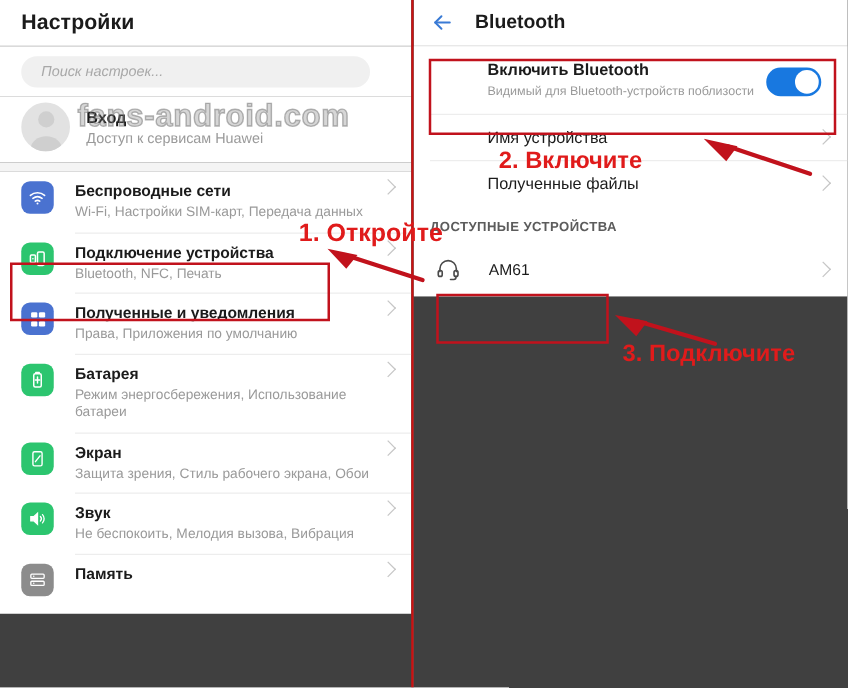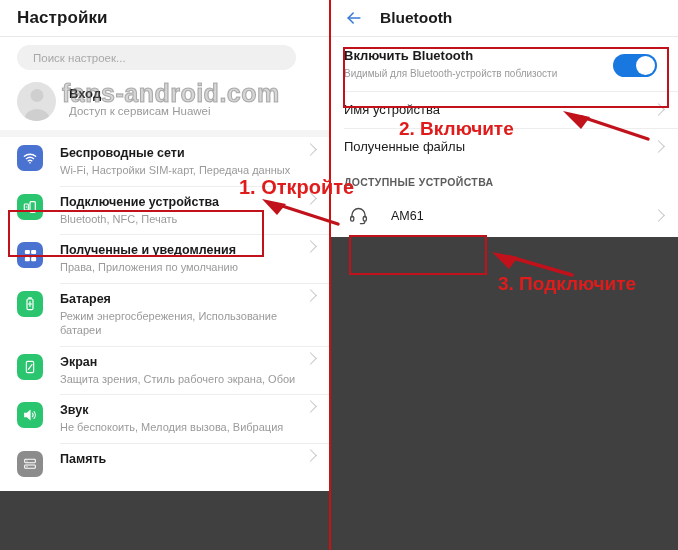--- a/index.html
+++ b/index.html
@@ -33,21 +33,21 @@
     padding-left: 17px;
     background: #fff;
   }
   .settings-title {
     font-size: 17px; font-weight: 700; color: #1b1b1b;
     letter-spacing: .1px;
   }
   .hdr-rule { height: 1px; background: #e8e8e8; margin: 0 0 0 0; }
 
   
-  .search-wrap { padding: 8px 33px 7px 17px; background:#fff; }
+  .search-wrap { padding: 8px 33px 7px 17px; background:#fff;font-style:italic; }
   .search-box {
     height: 25px; border-radius: 13px; background: #f0f0f0;
     display: flex; align-items: center; padding-left: 16px;
   }
   .search-ph { font-size: 11.5px; color: #a8a8a8; }
 
   
   .account-row {
     display: flex; align-items: center;
     padding: 5px 17px 9px 17px;
@@ -113,21 +113,21 @@
   .bt-row {
     display: flex; align-items: flex-start;
     padding: 10px 15px 10px 13px;
     position: relative; background: #fff;
   }
   .bt-row-mid { align-items: center; }
   .bt-row + .bt-row::before {
     content: ""; position: absolute; left: 13px; right: 0; top: 0;
     height: 1px; background: #ededed;
   }
-  .bt-text { flex: 1 1 auto; min-width: 0; }
+  .bt-text { flex: 1 1 auto; min-width: 0; margin-left: 46px; }
   .bt-main  { font-size: 13px; font-weight: 700; color: #1b1b1b; line-height: 17px; }
   .bt-plain { font-size: 13px; font-weight: 400; color: #1b1b1b; line-height: 17px; }
   .bt-sub   { font-size: 10px; color: #9a9a9a; line-height: 15px; margin-top: 2px; max-width: 215px; }
   .toggle {
     flex: 0 0 auto; width: 44px; height: 23px; border-radius: 12px;
     background: #1878e0; position: relative; margin-top: 7px; margin-right: 6px;
   }
   .toggle .knob {
     position: absolute; right: 2px; top: 2px;
     width: 19px; height: 19px; border-radius: 50%; background: #fff;

